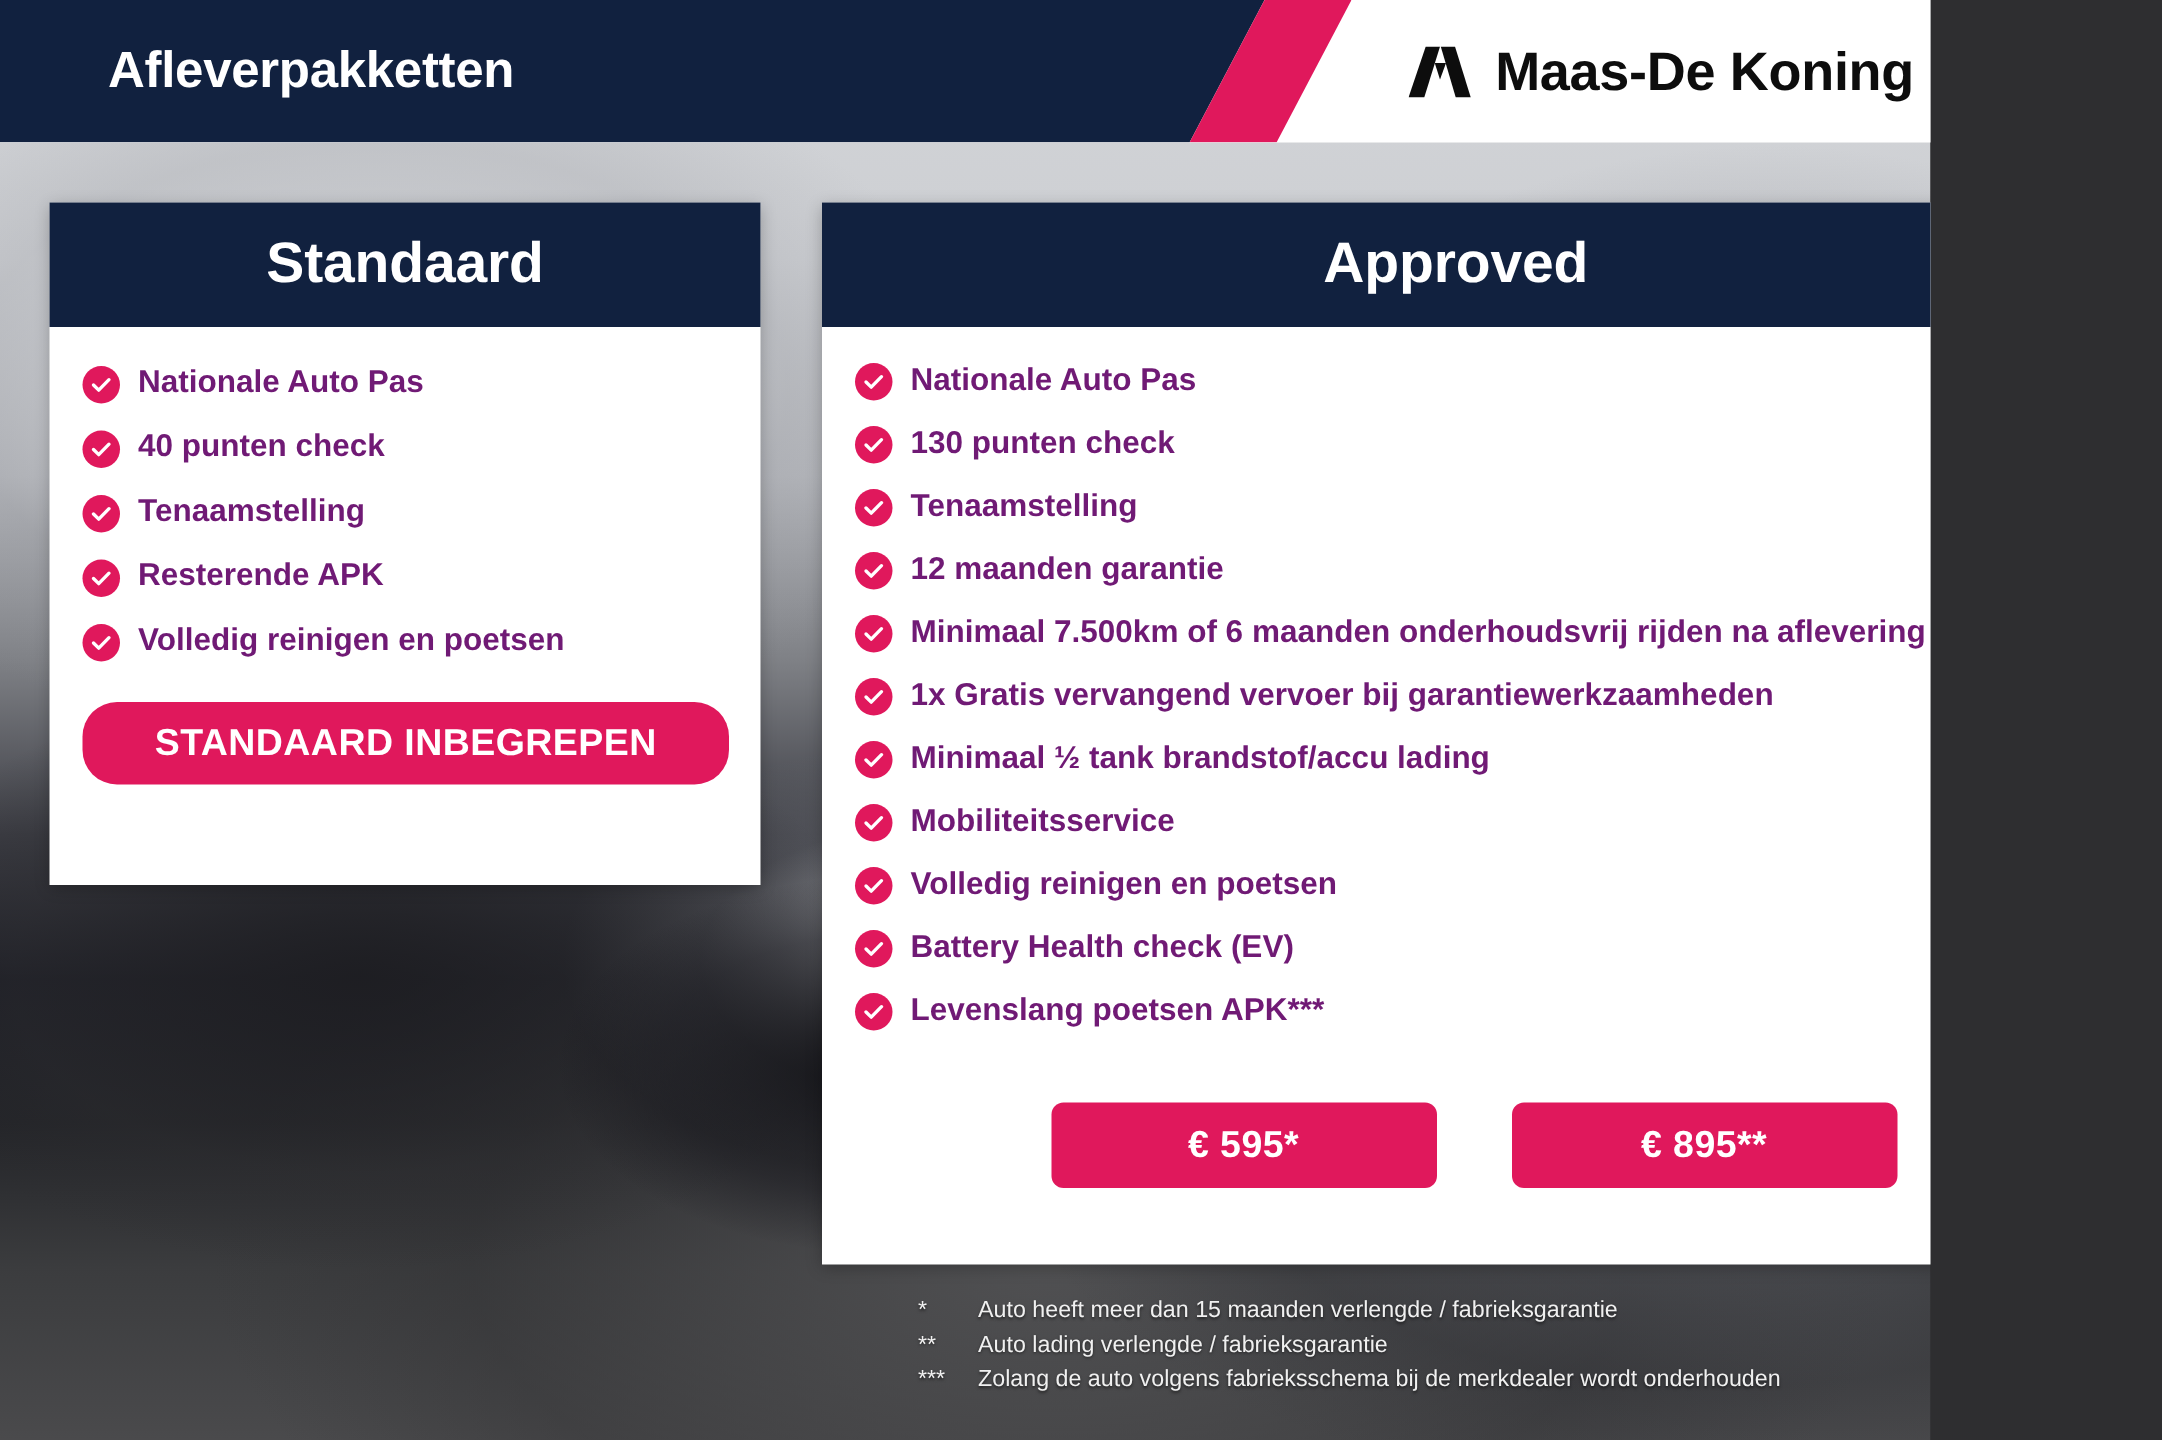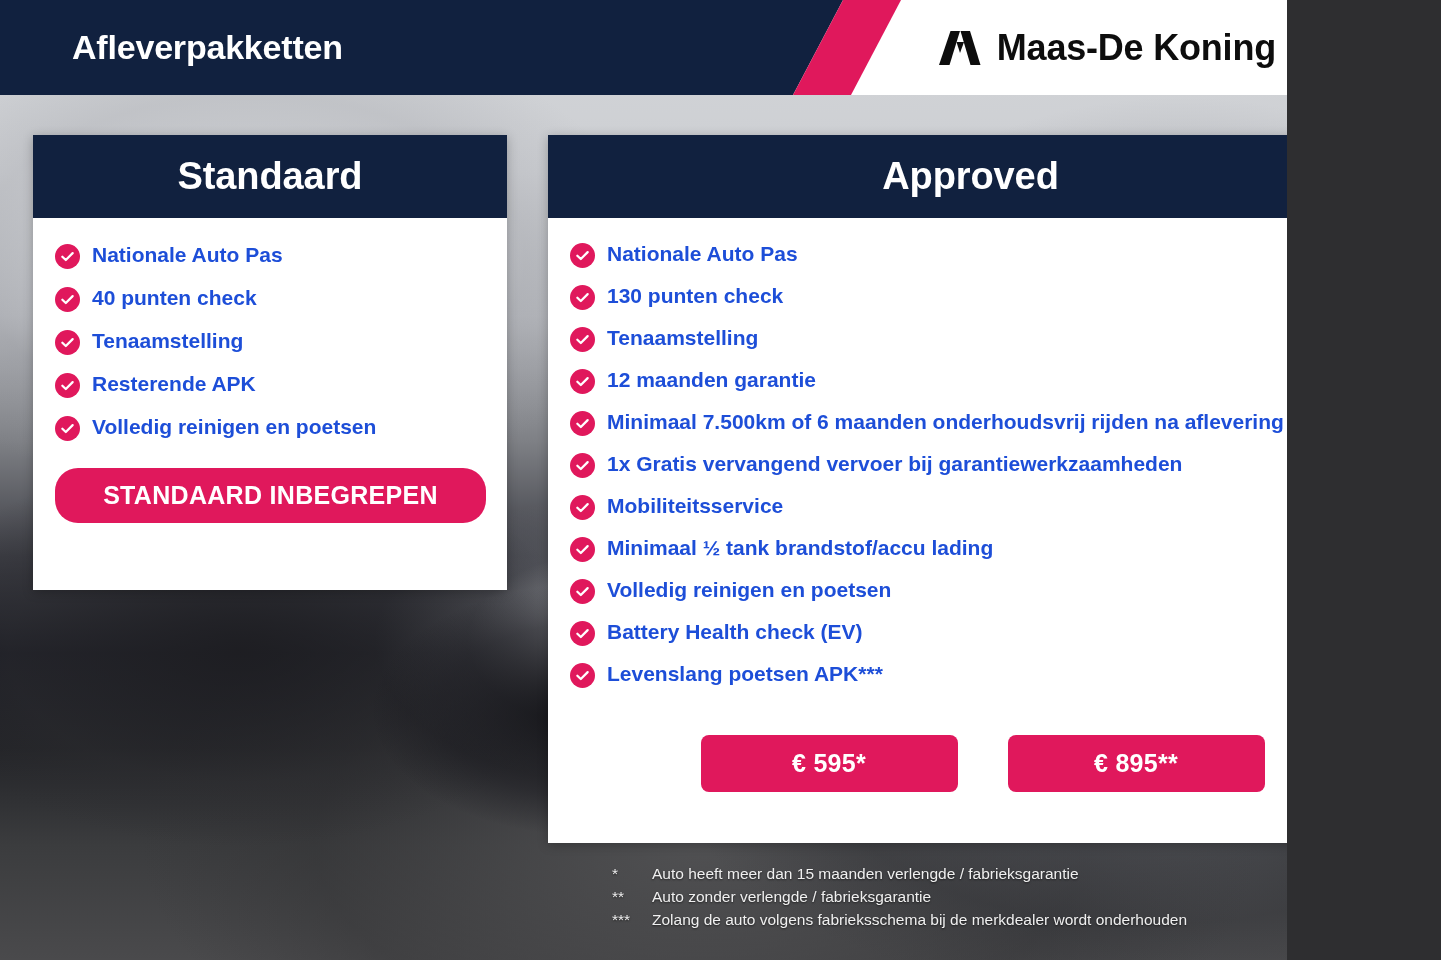--- a/index.html
+++ b/index.html
@@ -110,23 +110,23 @@
 
   #card-standaard { left: 33px; top: 135px; width: 474px; height: 455px; }
   #card-standaard .card-head { height: 83px; }
 
   #card-approved { left: 548px; top: 135px; width: 845px; height: 708px; }
   #card-approved .card-head { height: 83px; }
 
   
   ul.features { list-style: none; }
   ul.features li {
-    display: flex; align-items: center;
+    display: flex; align-items: flex-start;
     gap: 12px;
-    color: #1d4ed8;
+    color: #701a75;
     font-weight: 700;
   }
   .check {
     flex: 0 0 auto;
     width: 25px; height: 25px;
     border-radius: 50%;
     background: #e0185c;
     display: flex; align-items: center; justify-content: center;
     margin-top: 2px;
   }
@@ -300,29 +300,29 @@
               </svg>
             </span>
           <span>1x Gratis vervangend vervoer bij garantiewerkzaamheden</span>
         </li>
         <li>
           <span class="check">
               <svg viewBox="0 0 16 16">
                 <path d="M2.5 8.2 L6.2 11.8 L13.5 4.4" fill="none" stroke="#ffffff" stroke-width="2.4" stroke-linecap="round" stroke-linejoin="round"></path>
               </svg>
             </span>
+          <span>Minimaal ½ tank brandstof/accu lading</span>
+        </li>
+        <li>
+          <span class="check">
+              <svg viewBox="0 0 16 16">
+                <path d="M2.5 8.2 L6.2 11.8 L13.5 4.4" fill="none" stroke="#ffffff" stroke-width="2.4" stroke-linecap="round" stroke-linejoin="round"></path>
+              </svg>
+            </span>
           <span>Mobiliteitsservice</span>
-        </li>
-        <li>
-          <span class="check">
-              <svg viewBox="0 0 16 16">
-                <path d="M2.5 8.2 L6.2 11.8 L13.5 4.4" fill="none" stroke="#ffffff" stroke-width="2.4" stroke-linecap="round" stroke-linejoin="round"></path>
-              </svg>
-            </span>
-          <span>Minimaal ½ tank brandstof/accu lading</span>
         </li>
         <li>
           <span class="check">
               <svg viewBox="0 0 16 16">
                 <path d="M2.5 8.2 L6.2 11.8 L13.5 4.4" fill="none" stroke="#ffffff" stroke-width="2.4" stroke-linecap="round" stroke-linejoin="round"></path>
               </svg>
             </span>
           <span>Volledig reinigen en poetsen</span>
         </li>
         <li>
@@ -350,21 +350,21 @@
     </div>
   </div>
 
   <div class="footnotes">
     <div class="footnote">
       <span class="fn-mark">*</span>
       <span>Auto heeft meer dan 15 maanden verlengde / fabrieksgarantie</span>
     </div>
     <div class="footnote">
       <span class="fn-mark">**</span>
-      <span>Auto zonder verlengde / fabrieksgarantie</span>
+      <span>Auto lading verlengde / fabrieksgarantie</span>
     </div>
     <div class="footnote">
       <span class="fn-mark">***</span>
       <span>Zolang de auto volgens fabrieksschema bij de merkdealer wordt onderhouden</span>
     </div>
   </div>
 
 </div>
 
 </body></html>

